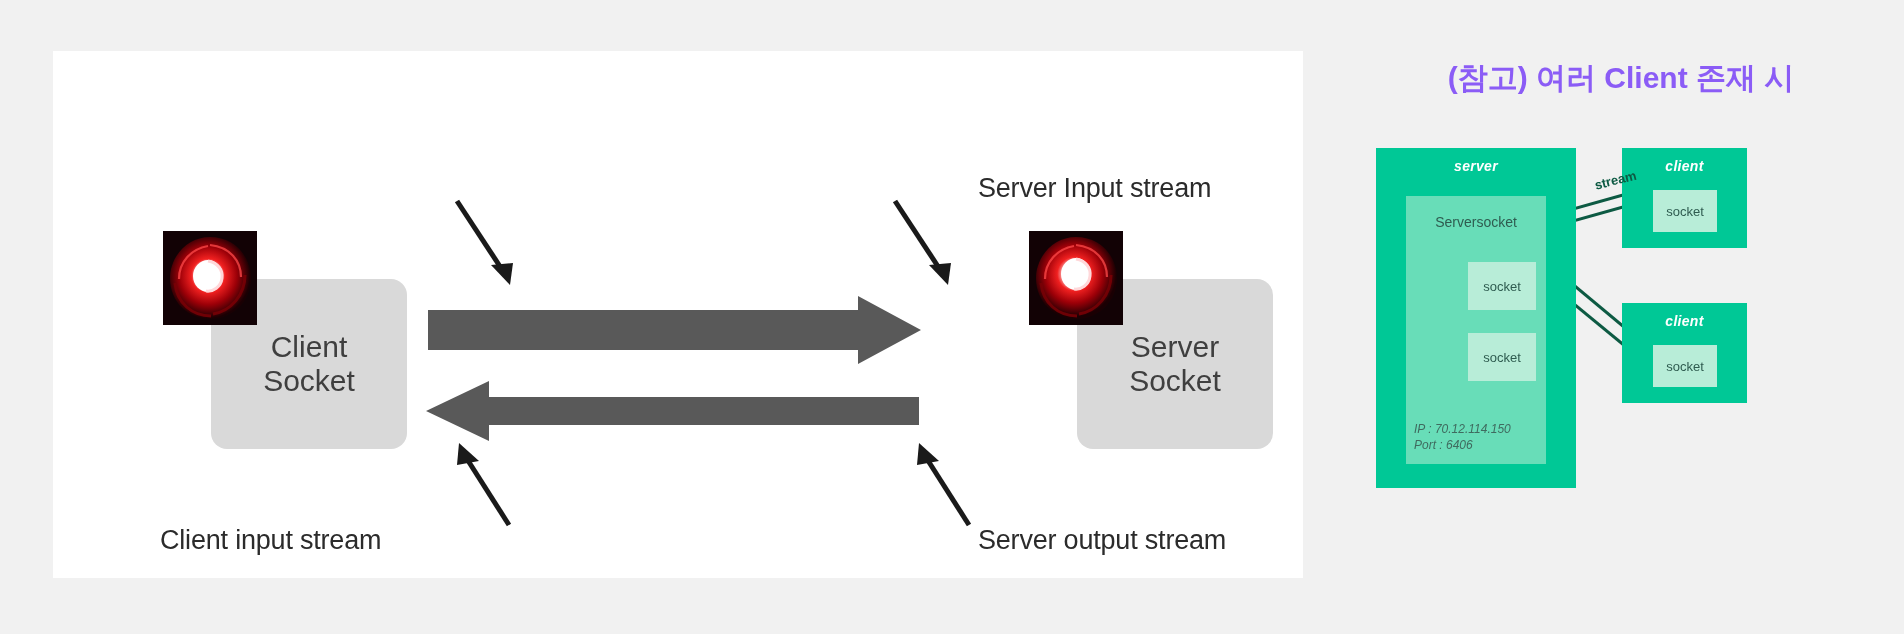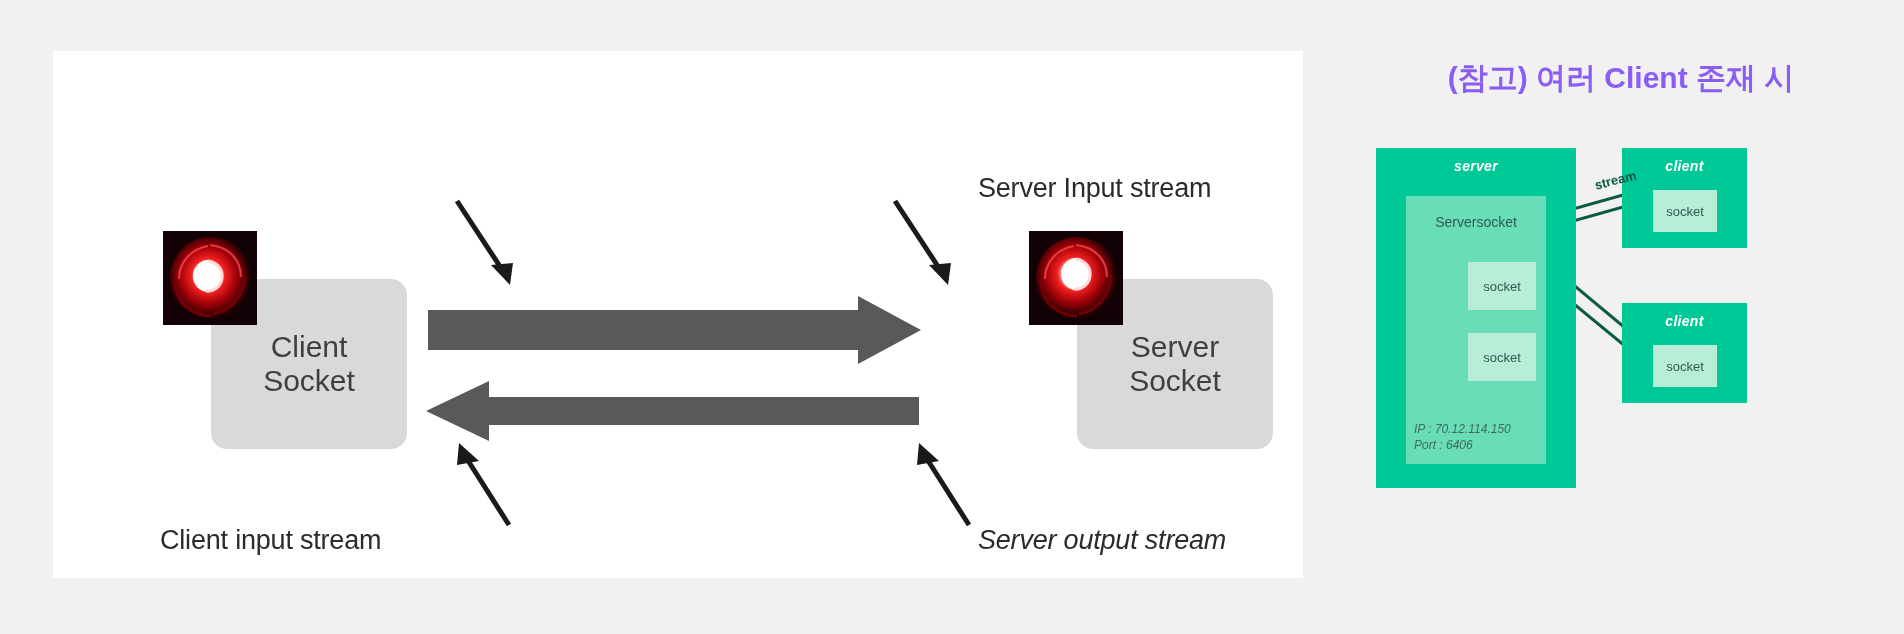--- a/index.html
+++ b/index.html
@@ -21,21 +21,21 @@
   .stream-label {
     position: absolute;
     font-size: 27px;
     color: #2b2b2b;
     white-space: nowrap;
     letter-spacing: -0.2px;
   }
   #lbl-client-output { left: 108px; top: 122px; }
   #lbl-server-input  { left: 925px; top: 122px; }
   #lbl-client-input  { left: 107px; top: 474px; }
-  #lbl-server-output { left: 925px; top: 474px; font-style: italic; }
+  #lbl-server-output { left: 925px; top: 474px; }
 
   
   .socket-node { position: absolute; }
   .socket-box {
     position: absolute;
     width: 196px; height: 170px;
     background: #d9d9d9;
     border-radius: 16px;
     display: flex; align-items: center; justify-content: center;
     text-align: center;

